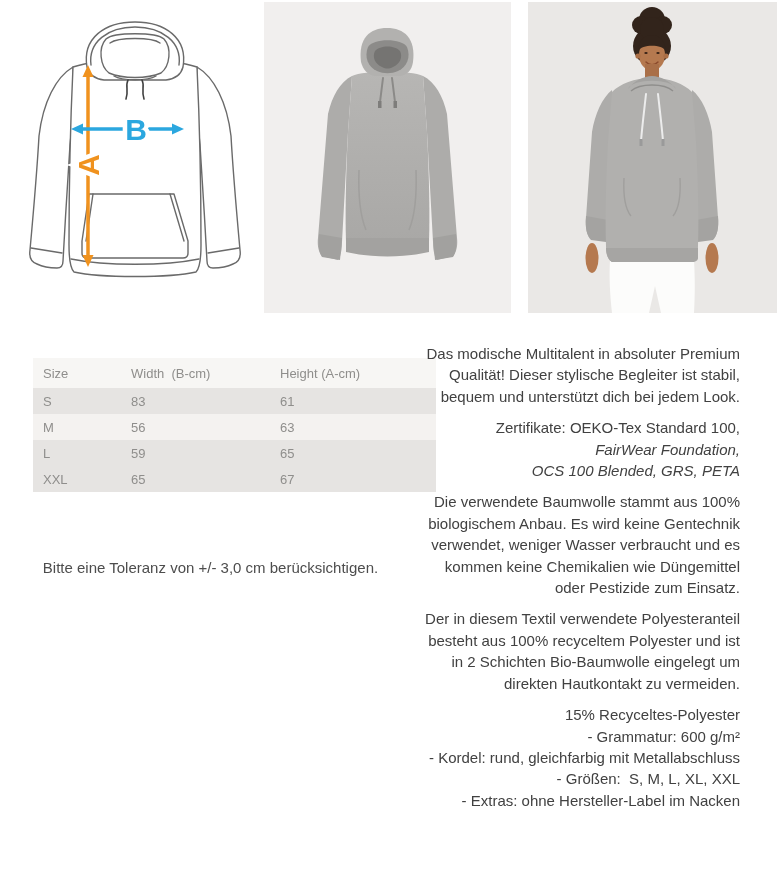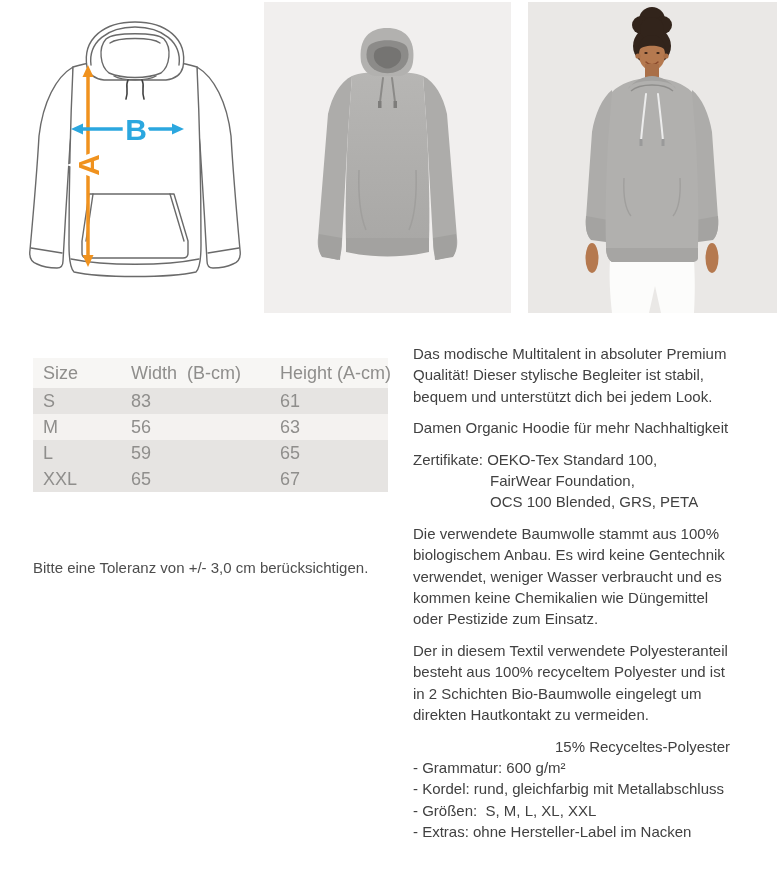--- a/index.html
+++ b/index.html
@@ -8,46 +8,46 @@
     font-family:"Liberation Sans", sans-serif; overflow:hidden;
   }
   .gallery-item { position:absolute; }
   #diagram-box { left:10px; top:10px; width:250px; height:300px; background:#ffffff; }
   #product-box { left:264px; top:2px; width:247px; height:311px; }
   #model-box   { left:528px; top:2px; width:249px; height:311px; }
   .gallery-item svg { display:block; }
 
   
   .size-table {
-    position:absolute; left:33px; top:358px; width:355px;
+    position:absolute; left:33px; top:358px; width:403px;
     border-collapse:collapse; table-layout:fixed;
-    font-size:18px; color:#8f8e8c;
+    font-size:13px; color:#8f8e8c;
   }
   .size-table col.c1 { width:88px; }
   .size-table col.c2 { width:149px; }
   .size-table th {
     background:#f7f6f4; font-weight:400; text-align:left;
     height:30px; padding:0 0 0 10px; white-space:pre; color:#8f8e8c;
   }
   .size-table td { height:26px; padding:0 0 0 10px; }
   .size-table tr.row-odd  td { background:#e6e4e2; }
   .size-table tr.row-even td { background:#f4f2f0; }
 
   .tolerance-note {
     position:absolute; left:33px; top:559px; width:355px;
-    text-align:left; font-size:15px; color:#4d4d4d;
+    text-align:center; font-size:15px; color:#4d4d4d;
   }
 
   
   .description {
     position:absolute; left:413px; top:343px; width:327px;
-    font-size:15px; line-height:21.4px; color:#414141;
+    font-size:15px; line-height:21.4px; color:#414141;text-align:right;
   }
   .description p { margin:0 0 10px 0; }
-  .cert-line   { padding-left:77px; }
+  .cert-line   { padding-left:77px;font-style:italic; }
   .bullet-cont { padding-left:142px; }
   .pre { white-space:pre-wrap; }
 </style>
 </head>
 <body>
 
 <div class="gallery-item" id="diagram-box">
   <svg width="250" height="300" viewBox="0 0 250 300">
     <g fill="#ffffff" stroke="#6a6a6a" stroke-width="1.4" stroke-linejoin="round" stroke-linecap="round">
 
@@ -209,21 +209,20 @@
       <td>65</td>
       <td>67</td>
     </tr>
   </tbody>
 </table>
 
 <div class="tolerance-note">Bitte eine Toleranz von +/- 3,0 cm berücksichtigen.</div>
 
 <div class="description">
   <p>Das modische Multitalent in absoluter Premium Qualität! Dieser stylische Begleiter ist stabil, bequem und unterstützt dich bei jedem Look.</p>
-  <p>Damen Organic Hoodie für mehr Nachhaltigkeit</p>
   <p>
     <span class="pre">Zertifikate: </span><span>OEKO-Tex Standard 100,</span>
     <span class="cert-line" style="display:block">FairWear Foundation,</span>
     <span class="cert-line" style="display:block">OCS 100 Blended, GRS, PETA</span>
   </p>
   <p>Die verwendete Baumwolle stammt aus 100% biologischem Anbau. Es wird keine Gentechnik verwendet, weniger Wasser verbraucht und es kommen keine Chemikalien wie Düngemittel oder Pestizide zum Einsatz.</p>
   <p>Der in diesem Textil verwendete Polyesteranteil besteht aus 100% recyceltem Polyester und ist in 2 Schichten Bio-Baumwolle eingelegt um direkten Hautkontakt zu vermeiden.</p>
   <div>
     <div class="bullet-cont pre">15% Recyceltes-Polyester</div>
     <div class="pre">- Grammatur: 600 g/m²</div>

